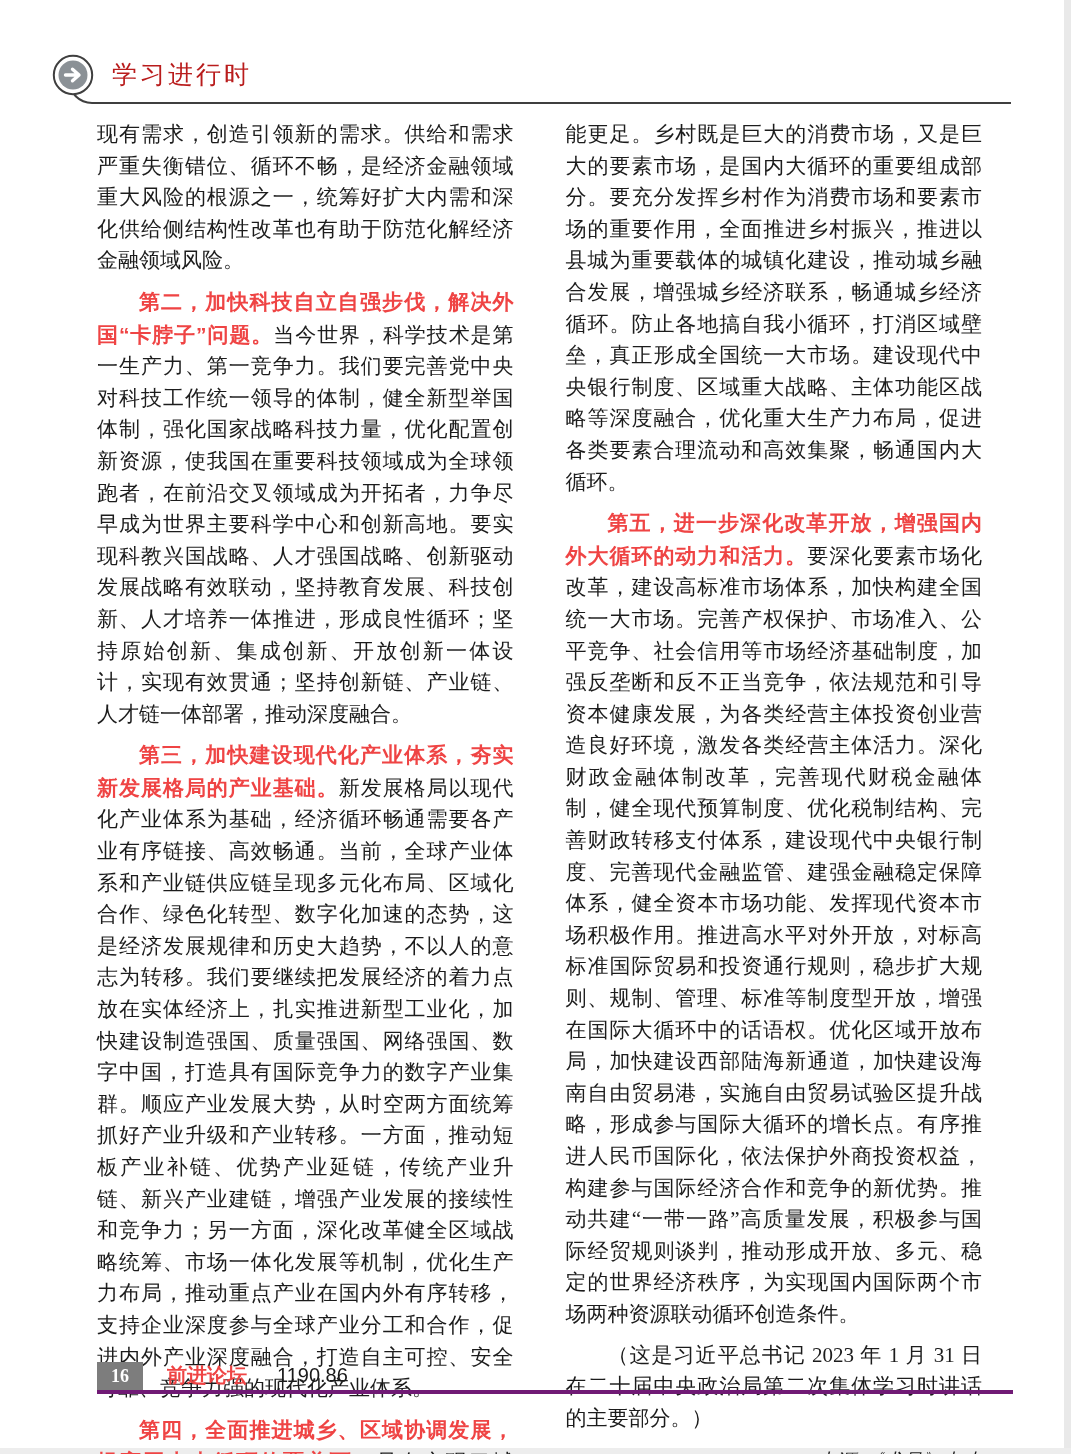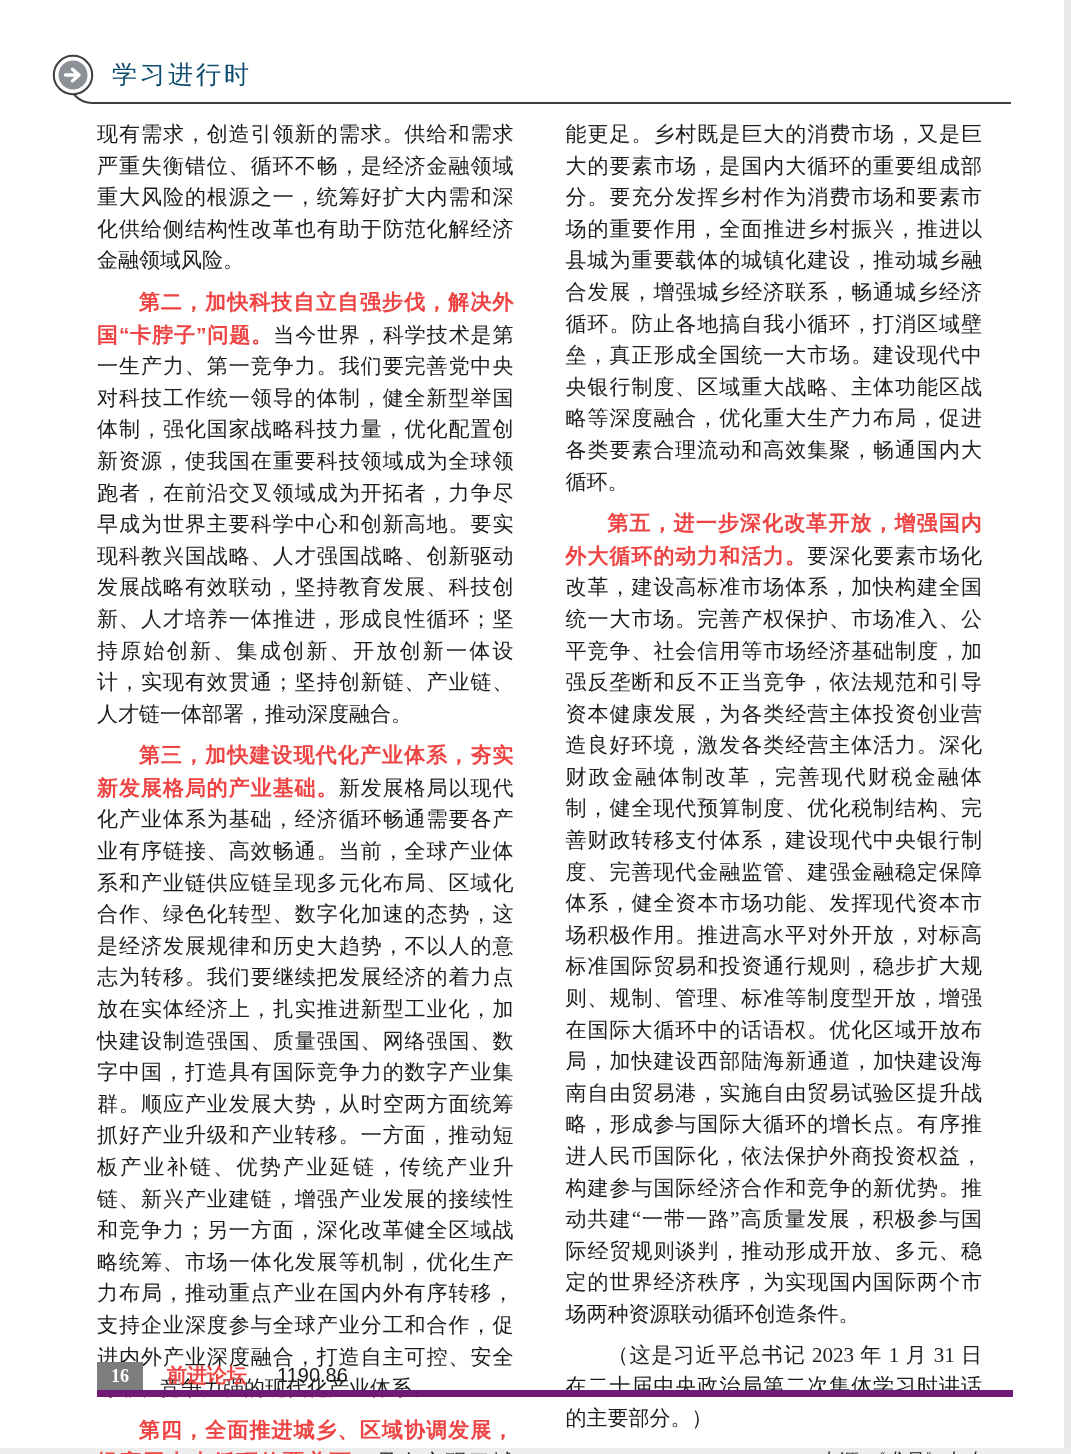--- a/index.html
+++ b/index.html
@@ -20,21 +20,21 @@
   .header { position:absolute; top:52px; left:52px; right:60px; height:52px; }
   .header-rule {
     position:absolute; left:16px; right:0; bottom:0; height:30px;
     border-left:2px solid #3f3f3f; border-bottom:2px solid #3f3f3f;
     border-bottom-left-radius:24px;
   }
   .header-icon { position:absolute; left:0; top:2px; width:42px; height:42px; }
   .header-title {
     position:absolute; left:60px; top:6px;
     font-family:"Liberation Sans", sans-serif;
-    font-size:25px; font-weight:500; letter-spacing:3px; color:#0c4a6e;
+    font-size:25px; font-weight:500; letter-spacing:3px; color:#b91c1c;
   }
 
   
   .columns {
     position:absolute; top:110px; left:88px; width:903px;
     display:flex; gap:34px;
   }
   .col { width:435px; }
   .para {
     margin:9px;
@@ -54,21 +54,21 @@
     font-style:italic;
     font-size:20px; line-height:36px;
     text-align:right;
   }
   .source .src-line { display:block; }
   .source .src-line2 { padding-right:14px;font-style:italic; }
 
   
   .footer {
     position:absolute; left:97px; right:58px; top:1360px; height:30px;
-    border-bottom:7px solid #701a75;
+    border-bottom:4px solid #701a75;
     display:flex; align-items:center;
   }
   .page-box {
     width:46px; height:28px; margin-bottom:-2px;
     background:#7d7d7d; color:#ffffff;
     display:flex; align-items:center; justify-content:center;
     font-family:"Liberation Serif", serif; font-weight:bold; font-size:18px;
   }
   .journal {
     margin-left:24px;

